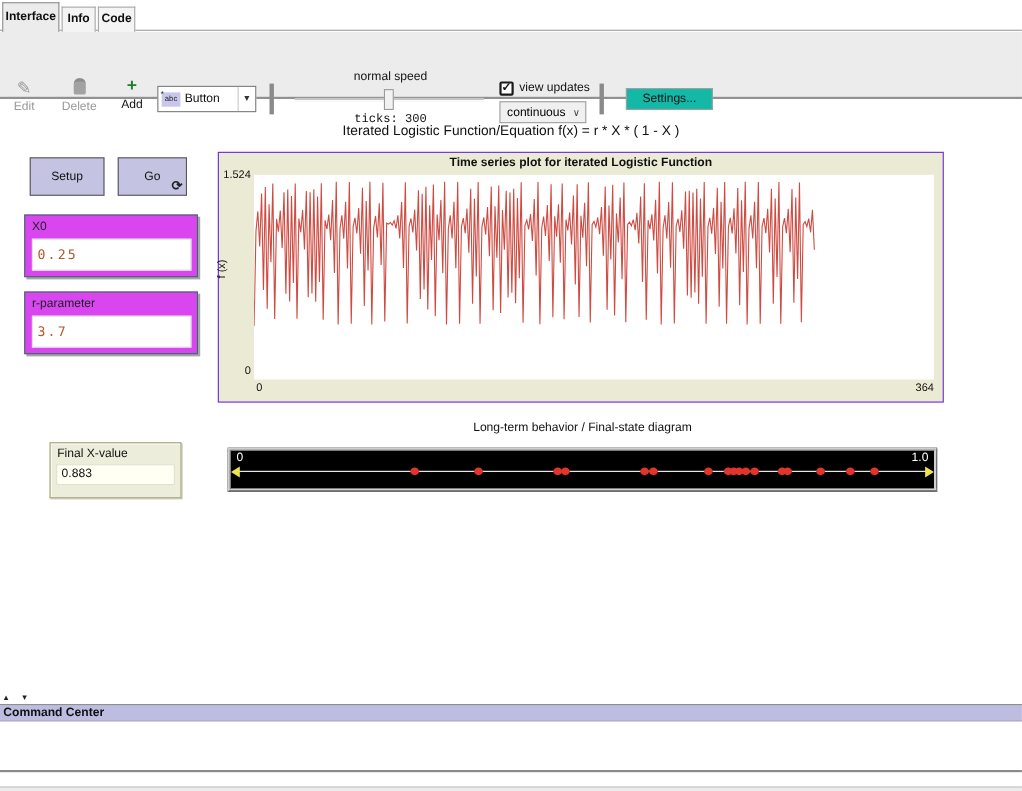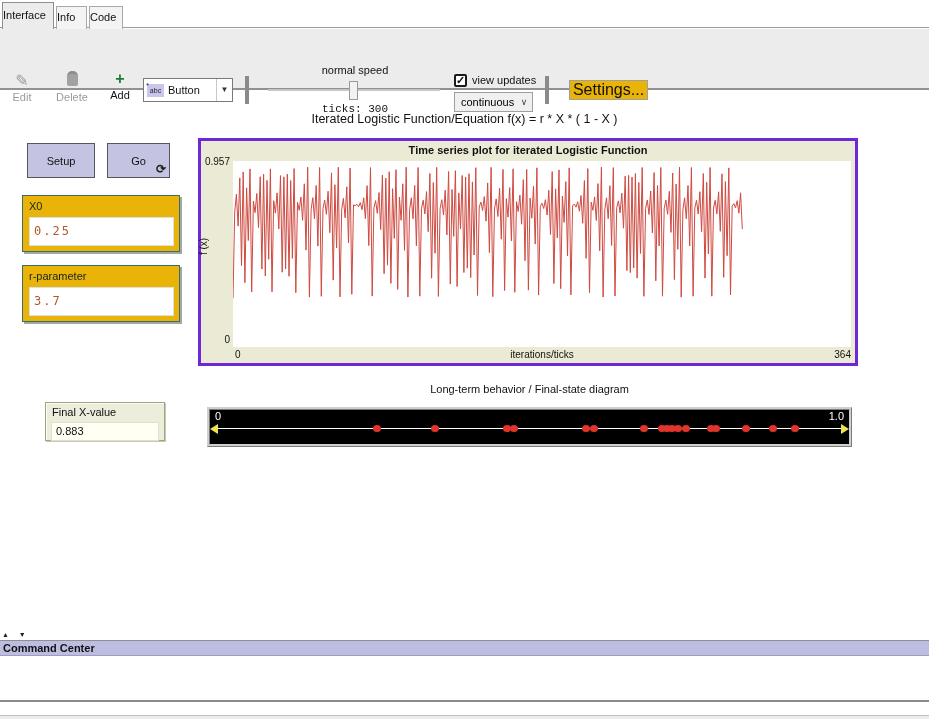--- a/index.html
+++ b/index.html
@@ -1,21 +1,21 @@
 <!DOCTYPE html>
 <html><head>
 <meta charset="utf-8">
 <style>
   * { margin:0; padding:0; box-sizing:border-box; }
   body { background:#fff; font-family:"Liberation Sans", sans-serif; }
   #app { position:relative; width:929px; height:719px; background:#fff; overflow:hidden; }
 
   
   .tabbar { position:absolute; left:0; top:0; width:929px; height:28px; background:#fff; border-bottom:1px solid #9b9b9b; }
-  .tab { position:absolute; font-size:11px; color:#111; cursor:default; }
+  .tab { position:absolute; font-size:11px; color:#111; text-align:center; cursor:default;font-weight:bold; }
   .tab.active { left:2px; top:2px; width:52px; height:27px; line-height:25px; background:#ececec;
                 border:1px solid #8f8f8f; border-bottom:none; z-index:2; }
   .tab.inactive { top:6px; height:23px; line-height:21px; background:#f4f4f4; border:1px solid #a8a8a8; border-bottom:none; }
   .tab.t1 { left:56px; width:31px; }
   .tab.t2 { left:89px; width:34px; }
 
   
   .toolbar { position:absolute; left:0; top:29px; width:929px; height:61px; background:#ececec; border-bottom:2px solid #919191; }
   .tool-btn { position:absolute; text-align:center; font-size:11px; }
   .tool-btn .glyph { display:block; height:20px; line-height:20px; font-size:16px; }
@@ -42,50 +42,50 @@
   .chk-row { position:absolute; left:454px; top:44px; height:14px; display:flex; align-items:center; }
   .chk-box { width:13px; height:13px; border:2px solid #1a1a1a; border-radius:2px; background:#fff; font-size:11px; line-height:9px;
              text-align:center; font-weight:bold; color:#111; }
   .chk-label { font-size:11px; margin-left:5px; color:#111; }
 
   .mode-dd { position:absolute; left:454px; top:63px; width:79px; height:20px; background:#f0f0f0; border:1px solid #9f9f9f;
              font-size:11px; display:flex; align-items:center; }
   .mode-dd .dd-label { flex:1; padding-left:6px; }
   .mode-dd .dd-arrow { width:16px; font-size:9px; color:#444; text-align:center; }
 
-  .settings-btn { position:absolute; left:569px; top:51px; width:79px; height:20px; background:#eab308; border:1px solid #9f9f9f;
-                  font-size:16px; text-align:center; line-height:18px; color:#111; }
+  .settings-btn { position:absolute; left:569px; top:51px; width:79px; height:20px; background:#14b8a6; border:1px solid #9f9f9f;
+                  font-size:11px; text-align:center; line-height:18px; color:#111; }
 
   
   .model-title { position:absolute; left:0; top:112px; width:929px; text-align:center; font-size:12.5px; color:#111; }
 
   .nl-button { position:absolute; background:#c5c3e2; border:1px solid #55555e; font-size:11px; color:#111;
                display:flex; align-items:center; justify-content:center; }
   .btn-setup { left:27px; top:143px; width:68px; height:35px;align-items:center; }
   .btn-go { left:107px; top:143px; width:63px; height:35px; }
   .forever { position:absolute; right:3px; bottom:1px; font-size:12px; font-weight:bold; color:#222; }
 
-  .nl-input { position:absolute; width:158px; height:57px; background:#eab308; border:1px solid #3f6b65;
+  .nl-input { position:absolute; width:158px; height:57px; background:#d946ef; border:1px solid #3f6b65;
               box-shadow:2px 2px 0 #9ea8a6; }
   .nl-input .lbl { position:absolute; left:6px; top:4px; font-size:11px; color:#14241f; }
   .nl-input .field { position:absolute; left:6px; top:21px; width:145px; height:29px; background:#fff; border:1px solid #d9e2e0;
                      font-family:"DejaVu Sans Mono", monospace; font-size:12px; letter-spacing:2px; color:#b3582a;
                      line-height:27px; padding-left:4px; }
   .inp-x0 { left:22px; top:195px; }
   .inp-r { left:22px; top:265px; }
   .inp-n { left:22px; top:335px; }
 
-  .nl-monitor { position:absolute; left:45px; top:402px; width:120px; height:39px; background:#ededdb;
+  .nl-monitor { position:absolute; left:45px; top:402px; width:120px; height:51px; background:#ededdb;
                 border:1px solid #a3a383; box-shadow:inset 1px 1px 0 #fbfbf1, 1px 1px 0 #c9c9b2; }
   .nl-monitor .lbl { position:absolute; left:6px; top:3px; font-size:11px; color:#111; }
   .nl-monitor .val { position:absolute; left:5px; top:19px; width:108px; height:19px; background:#fffff4; border:1px solid #e0e0ce;
                      font-size:11px; color:#111; line-height:17px; padding-left:4px; }
 
   
-  .nl-plot { position:absolute; left:198px; top:138px; width:660px; height:228px; background:#ebebd5; border:3px solid #6d28d9; }
+  .nl-plot { position:absolute; left:198px; top:138px; width:660px; height:228px; background:#ebebd5; border:1px solid #6d28d9; }
   .plot-title { position:absolute; left:0; top:3px; width:100%; text-align:center; font-weight:bold; font-size:11px; color:#111; }
   .plot-canvas { position:absolute; left:32px; top:20px; width:618px; height:186px; background:#fff; }
   .ylab-max { position:absolute; left:0; top:15px; width:29px; text-align:right; font-size:10px; color:#111; }
   .ylab-min { position:absolute; left:0; top:193px; width:29px; text-align:right; font-size:10px; color:#111; }
   .yaxis-name { position:absolute; left:-6px; top:100px; font-size:10px; color:#111; transform:rotate(-90deg); }
   .xrow { position:absolute; left:32px; top:208px; width:618px; height:16px; font-size:10px; color:#111; }
   .xrow .x0 { position:absolute; left:2px; }
   .xrow .xname { position:absolute; left:0; width:100%; text-align:center; }
   .xrow .xmax { position:absolute; right:0; }
 
@@ -185,31 +185,30 @@
     <div class="field">3.7</div>
   </div>
 
   <div class="nl-monitor">
     <div class="lbl">Final X-value</div>
     <div class="val">0.883</div>
   </div>
 
   <div class="nl-plot">
     <div class="plot-title">Time series plot for iterated  Logistic Function</div>
-    <div class="ylab-max">0.957</div>
+    <div class="ylab-max">1.524</div>
     <div class="ylab-min">0</div>
     <div class="yaxis-name">f (x)</div>
     <div class="plot-canvas">
       <svg width="618" height="186" viewBox="0 0 618 186" style="display:block;">
         <polyline fill="none" stroke="#cf4a41" stroke-width="1" points="0.0,137.4 1.7,51.2 3.4,33.2 5.1,65.1 6.8,16.9 8.5,104.6 10.2,10.9 11.9,121.7 13.6,26.8 15.3,79.5 17.0,7.9 18.7,130.9 20.4,40.0 22.1,51.6 23.8,32.5 25.5,66.5 27.2,15.7 28.9,108.0 30.6,13.2 32.3,115.0 34.0,19.3 35.7,98.3 37.4,7.9 39.0,130.8 40.7,39.7 42.4,52.1 44.1,31.9 45.8,67.9 47.5,14.6 49.2,111.2 50.9,15.8 52.6,107.8 54.3,13.1 56.0,115.3 57.7,19.6 59.4,97.4 61.1,7.6 62.8,131.7 64.5,41.3 66.2,49.3 67.9,36.0 69.6,59.3 71.3,22.8 73.0,89.1 74.7,6.2 76.4,136.1 78.1,48.8 79.8,36.7 81.5,57.9 83.2,24.5 84.9,85.1 86.6,6.5 88.3,135.3 90.0,47.3 91.7,39.1 93.4,53.3 95.1,30.2 96.8,71.7 98.5,11.8 100.2,119.1 101.9,23.7 103.6,87.0 105.3,6.3 107.0,135.9 108.7,48.4 110.4,37.3 112.1,56.8 113.8,25.8 115.5,81.9 117.1,7.1 118.8,133.3 120.5,43.9 122.2,44.7 123.9,43.3 125.6,45.7 127.3,41.6 129.0,48.7 130.7,36.8 132.4,57.7 134.1,24.6 135.8,84.6 137.5,6.6 139.2,135.1 140.9,46.9 142.6,39.6 144.3,52.3 146.0,31.6 147.7,68.6 149.4,14.0 151.1,112.7 152.8,17.1 154.5,104.2 156.2,10.7 157.9,122.4 159.6,27.7 161.3,77.4 163.0,8.7 164.7,128.4 166.4,36.0 168.1,59.3 169.8,22.8 171.5,89.3 173.2,6.2 174.9,136.1 176.6,48.8 178.3,36.8 180.0,57.8 181.7,24.5 183.4,84.9 185.1,6.5 186.8,135.2 188.5,47.2 190.2,39.2 191.9,53.0 193.5,30.6 195.2,70.7 196.9,12.5 198.6,117.2 200.3,21.6 202.0,92.3 203.7,6.4 205.4,135.4 207.1,47.5 208.8,38.7 210.5,54.1 212.2,29.2 213.9,73.9 215.6,10.5 217.3,123.1 219.0,28.5 220.7,75.4 222.4,9.7 224.1,125.5 225.8,31.9 227.5,68.0 229.2,14.5 230.9,111.5 232.6,16.0 234.3,107.2 236.0,12.7 237.7,116.6 239.4,20.9 241.1,94.0 242.8,6.7 244.5,134.5 246.2,46.0 247.9,41.1 249.6,49.5 251.3,35.6 253.0,60.1 254.7,21.9 256.4,91.5 258.1,6.4 259.8,135.7 261.5,48.0 263.2,37.9 264.9,55.5 266.6,27.3 268.3,78.2 270.0,8.4 271.6,129.5 273.3,37.7 275.0,56.1 276.7,26.6 278.4,79.8 280.1,7.8 281.8,131.3 283.5,40.6 285.2,50.5 286.9,34.1 288.6,63.2 290.3,18.7 292.0,99.7 293.7,8.5 295.4,129.1 297.1,37.1 298.8,57.2 300.5,25.3 302.2,83.1 303.9,6.8 305.6,134.1 307.3,45.3 309.0,42.3 310.7,47.5 312.4,38.7 314.1,54.0 315.8,29.3 317.5,73.6 319.2,10.6 320.9,122.6 322.6,27.9 324.3,76.9 326.0,8.9 327.7,127.7 329.4,35.0 331.1,61.4 332.8,20.6 334.5,94.9 336.2,6.9 337.9,133.9 339.6,44.9 341.3,43.0 343.0,46.2 344.7,40.7 346.4,50.2 348.0,34.5 349.7,62.3 351.4,19.6 353.1,97.4 354.8,7.6 356.5,131.7 358.2,41.2 359.9,49.3 361.6,35.9 363.3,59.5 365.0,22.6 366.7,89.7 368.4,6.2 370.1,136.1 371.8,48.7 373.5,36.8 375.2,57.7 376.9,24.7 378.6,84.5 380.3,6.6 382.0,135.0 383.7,46.8 385.4,39.9 387.1,51.9 388.8,32.2 390.5,67.2 392.2,15.1 393.9,109.6 395.6,14.4 397.3,111.6 399.0,16.1 400.7,107.0 402.4,12.5 404.1,117.1 405.8,21.5 407.5,92.5 409.2,6.5 410.9,135.3 412.6,47.3 414.3,39.0 416.0,53.5 417.7,30.0 419.4,72.0 421.1,11.6 422.8,119.8 424.5,24.5 426.1,85.0 427.8,6.5 429.5,135.2 431.2,47.3 432.9,39.1 434.6,53.3 436.3,30.3 438.0,71.4 439.7,12.0 441.4,118.6 443.1,23.1 444.8,88.3 446.5,6.2 448.2,136.1 449.9,48.8 451.6,36.8 453.3,57.8 455.0,24.5 456.7,84.9 458.4,6.5 460.1,135.2 461.8,47.2 463.5,39.3 465.2,53.0 466.9,30.7 468.6,70.6 470.3,12.5 472.0,117.1 473.7,21.4 475.4,92.8 477.1,6.5 478.8,135.2 480.5,47.1 482.2,39.3 483.9,52.9 485.6,30.8 487.3,70.3 489.0,12.8 490.7,116.3 492.4,20.6 494.1,94.7 495.8,6.9 497.5,134.0 499.2,45.1 500.9,42.6 502.5,46.9 504.2,39.7 505.9,52.2 507.6,31.8 509.3,68.1"></polyline>
       </svg>
     </div>
     <div class="xrow">
       <span class="x0">0</span>
-      <span class="xname">iterations/ticks</span>
       <span class="xmax">364</span>
     </div>
   </div>
 
   <div class="fs-caption">Long-term behavior /  Final-state diagram</div>
   <div class="fs-widget">
     <div class="fs-inner">
       <div class="fs-line"></div>
       <div class="fs-left-lab">0</div>
       <div class="fs-right-lab">1.0</div>

